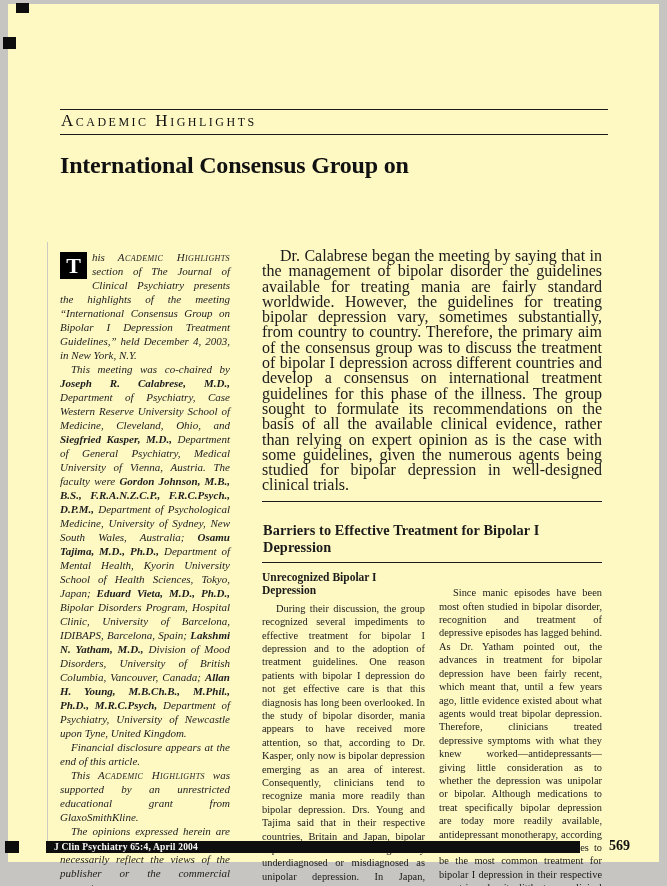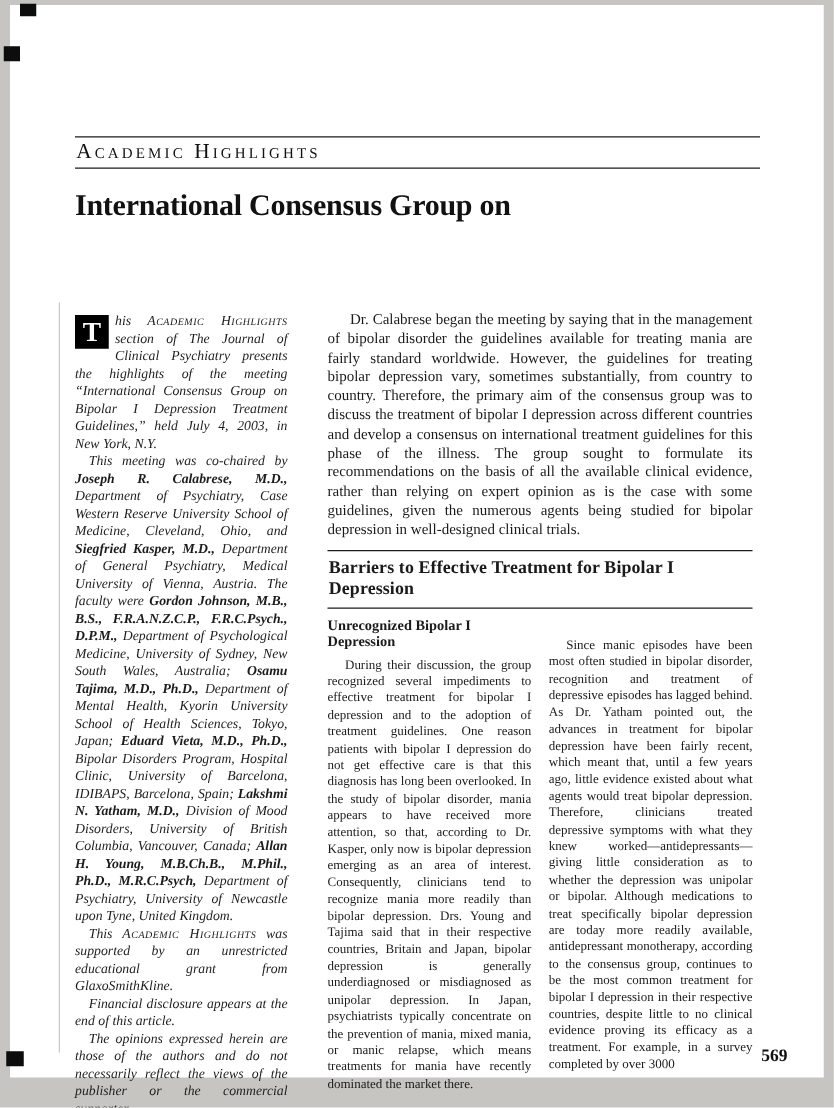--- a/index.html
+++ b/index.html
@@ -6,21 +6,21 @@
   html,body { width:667px; height:886px; }
   body {
     position:relative;
     background:#c7c5c1;
     overflow:hidden;
     font-family:"Liberation Serif","DejaVu Serif",serif;
     color:#1a1a1a;
   }
   .page {
     position:absolute; left:8px; top:4px; width:651px; height:858px;
-    background:#ffffff;
+    background:#fef9c3;
   }
   .mark { position:absolute; background:#0d0d0d; z-index:6; }
   .mark-1 { left:16px; top:3px;  width:13px; height:10px; }
   .mark-2 { left:3px;  top:37px; width:13px; height:12px; }
   .mark-3 { left:5px;  top:841px; width:14px; height:12px; }
 
   .hrule { position:absolute; left:52px; width:548px; height:1px; background:#1c1c1c; }
   .hrule-top { top:105px; }
   .hrule-bottom { top:130px; }
   .section-label {
@@ -46,26 +46,26 @@
     float:left; width:27px; height:27px; margin:2px 5px 1px 0;
     background:#000; color:#fff;
     font-style:normal; font-weight:700; font-size:22px; line-height:27px; text-align:center;
   }
   .b  { font-weight:700;margin-top:29px; }
   .sc { font-variant:small-caps; letter-spacing:0.4px; }
 
   
   .main { position:absolute; left:254px; top:244px; width:340px; }
   .intro {
-    font-size:12px; line-height:15.3px; text-align:justify; text-indent:18px;
+    font-size:16px; line-height:15.3px; text-align:justify; text-indent:18px;
     margin-bottom:8px;
   }
   .heading-box {
     border-top:1px solid #1c1c1c; border-bottom:1px solid #1c1c1c;
-    padding:5px 1px 6px; margin-bottom:8px;
+    padding:20px 1px 6px; margin-bottom:8px;
   }
   .heading-box h2 { font-size:14.3px; font-weight:700; letter-spacing:0.1px; }
   .cols { display:flex; gap:14px;align-items:center; }
   .col { flex:1; min-width:0; }
   .col h3 {
     font-size:11.5px; font-weight:700; line-height:13.5px; margin-bottom:4px;
     white-space:pre-line;
   }
   .col p { font-size:10.4px; line-height:13.4px; text-align:justify; text-indent:14px; }
 
@@ -101,24 +101,24 @@
   <div class="section-label">Academic Highlights</div>
   <div class="hrule hrule-bottom"></div>
 
   <h1 class="title">
     <span>International Consensus Group on</span>
   </h1>
 
   <div class="vrule"></div>
 
   <aside class="sidebar">
-    <p class="sb-p"><span class="dropcap">T</span><span><span>his </span><span class="sc">Academic Highlights</span><span> section of The Journal of Clinical Psychiatry presents the highlights of the meeting “International Consensus Group on Bipolar I Depression Treatment Guidelines,” held July 4, 2003, in New York, N.Y.</span></span></p>
+    <p class="sb-p"><span class="dropcap">T</span><span><span>his </span><span class="sc">Academic Highlights</span><span> section of The Journal of Clinical Psychiatry presents the highlights of the meeting “International Consensus Group on Bipolar I Depression Treatment Guidelines,” held December 4, 2003, in New York, N.Y.</span></span></p>
     <p class="sb-p indent"><span>This meeting was co-chaired by </span><span class="b">Joseph R. Calabrese, M.D.,</span><span> Department of Psychiatry, Case Western Reserve University School of Medicine, Cleveland, Ohio, and </span><span class="b">Siegfried Kasper, M.D.,</span><span> Department of General Psychiatry, Medical University of Vienna, Austria. The faculty were </span><span class="b">Gordon Johnson, M.B., B.S., F.R.A.N.Z.C.P., F.R.C.Psych., D.P.M.,</span><span> Department of Psychological Medicine, University of Sydney, New South Wales, Australia; </span><span class="b">Osamu Tajima, M.D., Ph.D.,</span><span> Department of Mental Health, Kyorin University School of Health Sciences, Tokyo, Japan; </span><span class="b">Eduard Vieta, M.D., Ph.D.,</span><span> Bipolar Disorders Program, Hospital Clinic, University of Barcelona, IDIBAPS, Barcelona, Spain; </span><span class="b">Lakshmi N. Yatham, M.D.,</span><span> Division of Mood Disorders, University of British Columbia, Vancouver, Canada; </span><span class="b">Allan H. Young, M.B.Ch.B., M.Phil., Ph.D., M.R.C.Psych,</span><span> Department of Psychiatry, University of Newcastle upon Tyne, United Kingdom.</span></p>
+    <p class="sb-p indent"><span>Financial disclosure appears at the end of this article.</span></p>
     <p class="sb-p indent"><span>This </span><span class="sc">Academic Highlights</span><span> was supported by an unrestricted educational grant from GlaxoSmithKline.</span></p>
-    <p class="sb-p indent"><span>Financial disclosure appears at the end of this article.</span></p>
     <p class="sb-p indent"><span>The opinions expressed herein are those of the authors and do not necessarily reflect the views of the publisher or the commercial supporter.</span></p>
   </aside>
 
   <div class="main">
     <p class="intro">Dr. Calabrese began the meeting by saying that in the management of bipolar disorder the guidelines available for treating mania are fairly standard worldwide. However, the guidelines for treating bipolar depression vary, sometimes substantially, from country to country. Therefore, the primary aim of the consensus group was to discuss the treatment of bipolar I depression across different countries and develop a consensus on international treatment guidelines for this phase of the illness. The group sought to formulate its recommendations on the basis of all the available clinical evidence, rather than relying on expert opinion as is the case with some guidelines, given the numerous agents being studied for bipolar depression in well-designed clinical trials.</p>
 
     <div class="heading-box">
       <h2>Barriers to Effective Treatment for Bipolar I Depression</h2>
     </div>
 
@@ -126,15 +126,18 @@
       <div class="col">
         <h3>Unrecognized Bipolar I Depression</h3>
         <p>During their discussion, the group recognized several impediments to effective treatment for bipolar I depression and to the adoption of treatment guidelines. One reason patients with bipolar I depression do not get effective care is that this diagnosis has long been overlooked. In the study of bipolar disorder, mania appears to have received more attention, so that, according to Dr. Kasper, only now is bipolar depression emerging as an area of interest. Consequently, clinicians tend to recognize mania more readily than bipolar depression. Drs. Young and Tajima said that in their respective countries, Britain and Japan, bipolar depression is generally underdiagnosed or misdiagnosed as unipolar depression. In Japan, psychiatrists typically concentrate on the prevention of mania, mixed mania, or manic relapse, which means treatments for mania have recently dominated the market there.</p>
       </div>
       <div class="col">
         <p>Since manic episodes have been most often studied in bipolar disorder, recognition and treatment of depressive episodes has lagged behind. As Dr. Yatham pointed out, the advances in treatment for bipolar depression have been fairly recent, which meant that, until a few years ago, little evidence existed about what agents would treat bipolar depression. Therefore, clinicians treated depressive symptoms with what they knew worked—antidepressants—giving little consideration as to whether the depression was unipolar or bipolar. Although medications to treat specifically bipolar depression are today more readily available, antidepressant monotherapy, according to the consensus group, continues to be the most common treatment for bipolar I depression in their respective countries, despite little to no clinical evidence proving its efficacy as a treatment. For example, in a survey completed by over 3000</p>
       </div>
     </div>
   </div>
 
+  <div class="footer-bar">
+    <span class="footer-journal">J Clin Psychiatry 65:4, April 2004</span>
+  </div>
   <div class="page-number">569</div>
 
 </div>
 
 </body></html>

